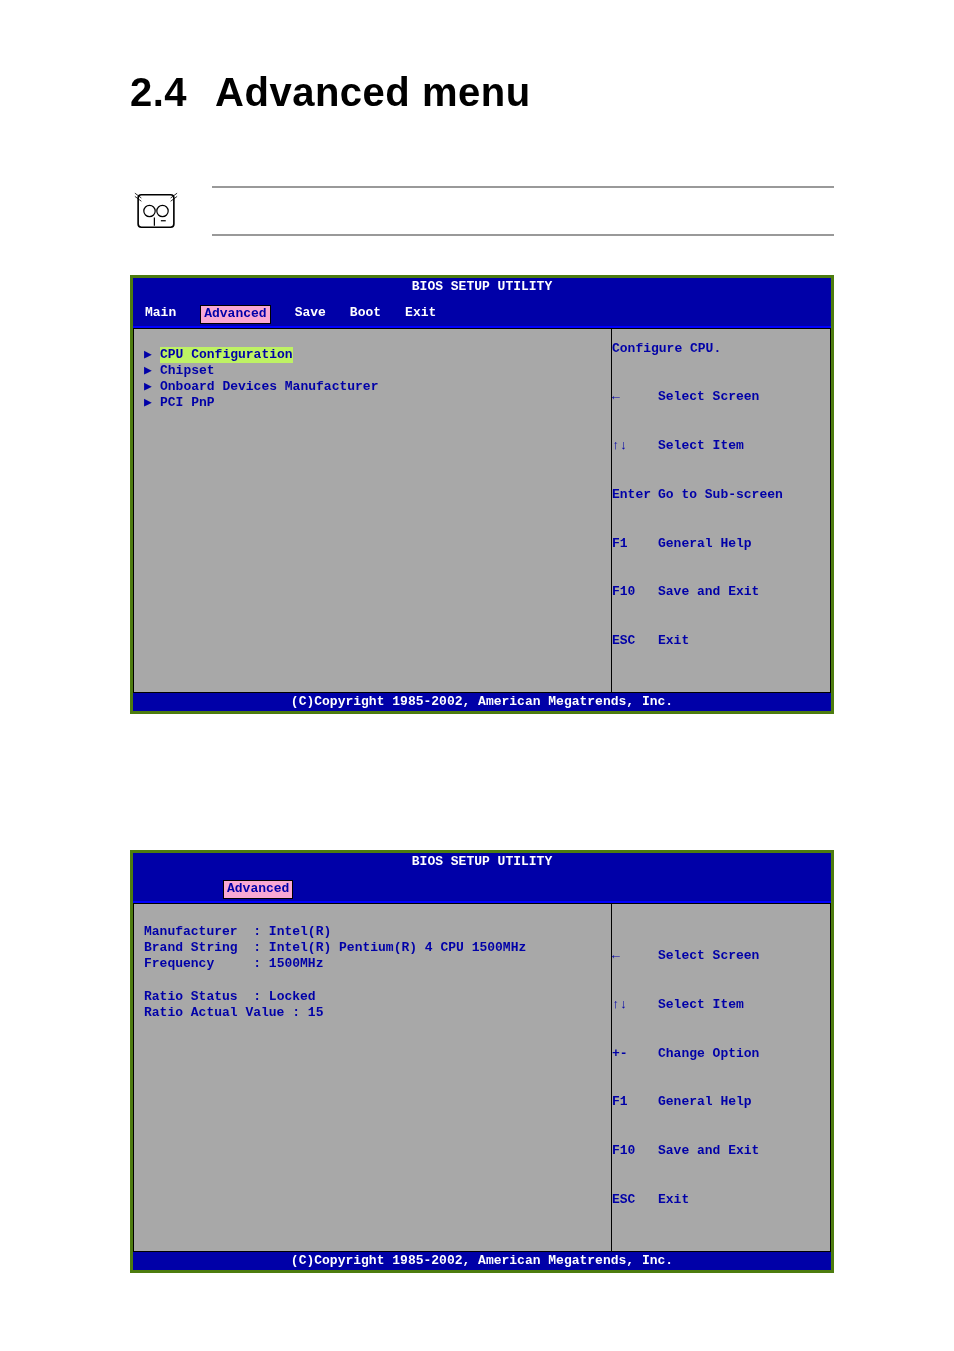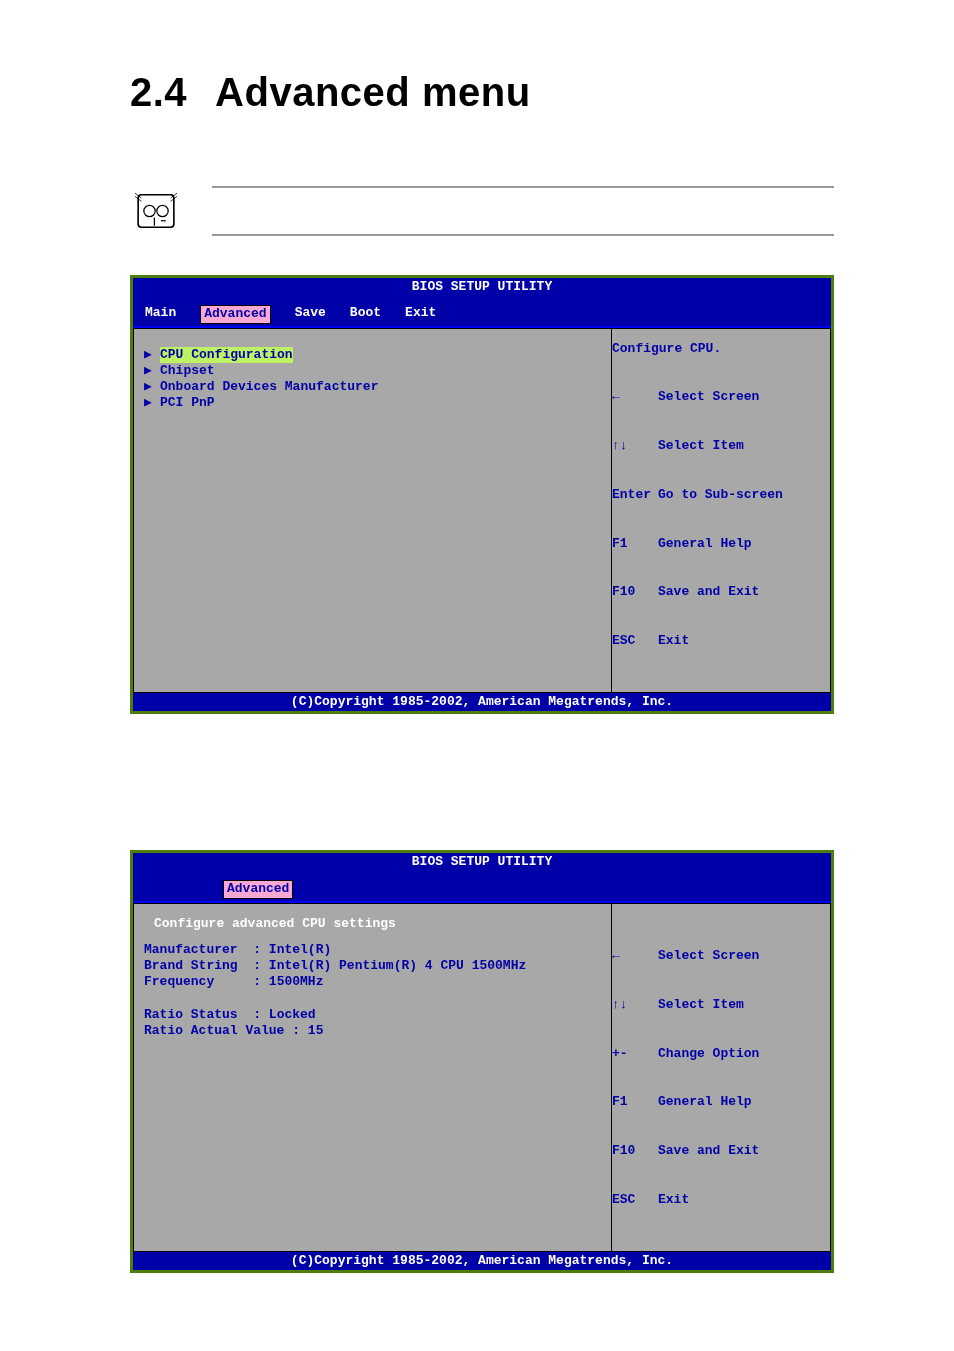--- a/index.html
+++ b/index.html
@@ -219,21 +219,20 @@
 
   <div style="height:110px"></div>
 
   <div class="bios bios2">
     <div class="bios-title">BIOS SETUP UTILITY</div>
     <div class="bios-tabs" style="justify-content:flex-start; padding-left:90px;">
       <span class="bios-tab selected">Advanced</span>
     </div>
     <div class="bios-body">
       <div class="bios-left">
-        <div class="section-head">Configure advanced CPU settings</div>
         <div style="height:8px"></div>
         <div class="info-block"><span>Manufacturer  : <span>Intel(R)</span></span>
 <span>Brand String  : <span>Intel(R) Pentium(R) 4 CPU 1500MHz</span></span>
 <span>Frequency     : <span>1500MHz</span></span>
 
 <span>Ratio Status  : <span>Locked</span></span>
 <span>Ratio Actual Value : <span>15</span></span></div>
       </div>
       <div class="bios-right">
         <div></div>

